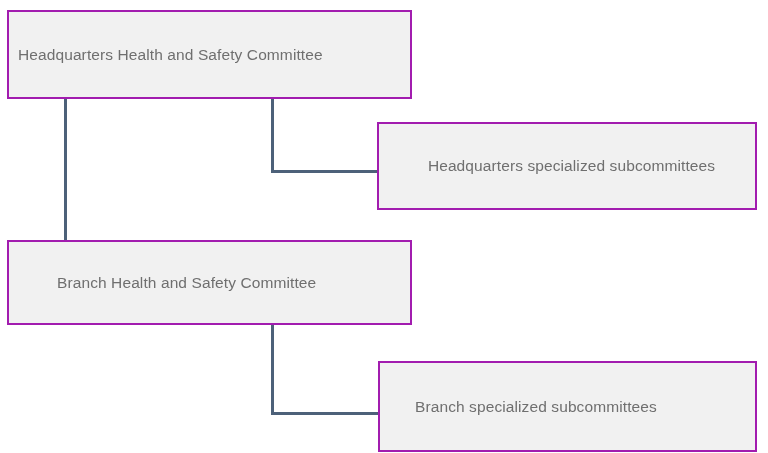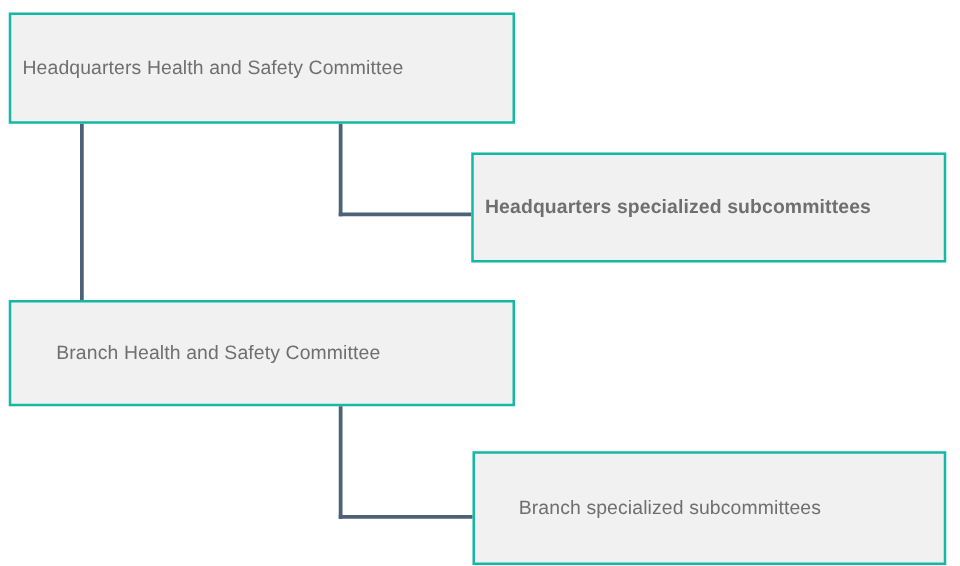--- a/index.html
+++ b/index.html
@@ -15,21 +15,21 @@
     position: relative;
     width: 768px;
     height: 453px;
     background: #ffffff;
     overflow: hidden;
   }
   .node {
     position: absolute;
     box-sizing: border-box;
     background: #f1f1f1;
-    border: 2px solid #14b8a6;
+    border: 2px solid #a21caf;
     display: flex;
     align-items: center;
   }
   .node .node-label {
     display: block;
     width: 100%;
     color: #6f6f6f;
     font-size: 15.5px;
     line-height: 1.25;
     letter-spacing: 0.1px;
@@ -41,28 +41,27 @@
   }
   #node-hq-committee .node-label {
     padding-left: 9px;
     text-align: left;
   }
   #node-hq-subcommittees {
     left: 377px; top: 122px; width: 380px; height: 88px;
   }
   #node-hq-subcommittees .node-label {
     padding-left: 9px;
-    text-align: left;
-    font-weight: bold;
+    text-align: center;
   }
   #node-branch-committee {
     left: 7px;  top: 240px; width: 405px; height: 85px;
   }
   #node-branch-committee .node-label {
-    padding-left: 36px;
+    padding-left: 48px;
     text-align: left;
   }
   #node-branch-subcommittees {
     left: 378px; top: 361px; width: 379px; height: 91px;
   }
   #node-branch-subcommittees .node-label {
     padding-left: 35px;
     text-align: left;
   }
   

